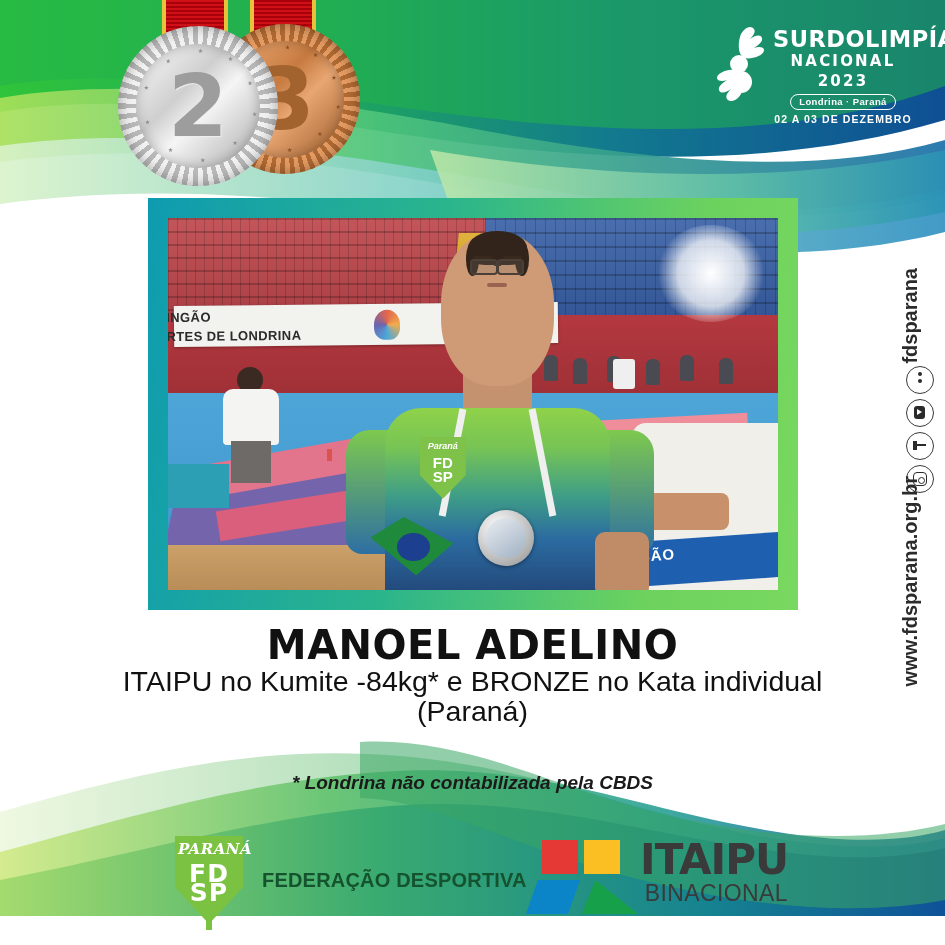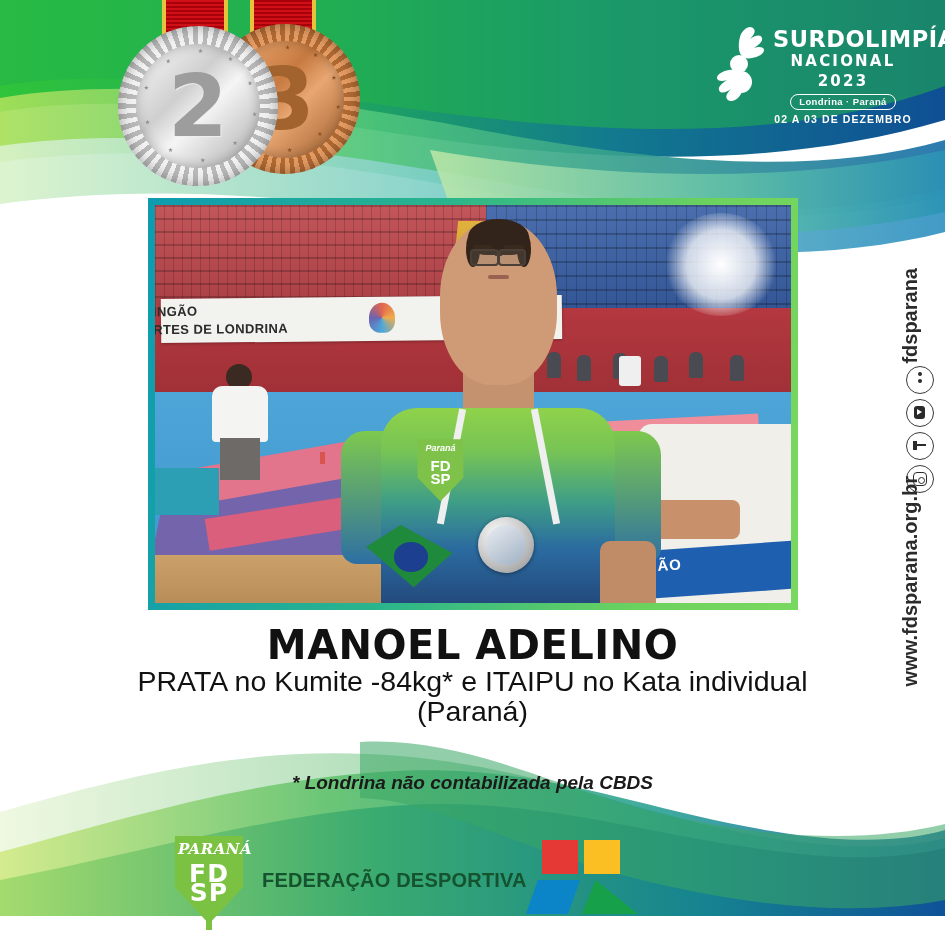--- a/index.html
+++ b/index.html
@@ -48,21 +48,21 @@
   .ev-txt{position:absolute;left:62px;top:6px;width:140px;text-align:center;}
   .ev-title{font-family:"DejaVu Sans",sans-serif;font-weight:bold;font-size:22.5px;letter-spacing:.5px;line-height:1;}
   .ev-sub{font-family:"DejaVu Sans",sans-serif;font-weight:bold;font-size:15px;letter-spacing:2.2px;line-height:1.35;}
   .ev-city{display:inline-block;margin-top:3px;border:1.6px solid #fff;border-radius:9px;
     padding:0 8px;font-size:9.5px;font-weight:bold;letter-spacing:.4px;line-height:14px;}
   .ev-date{margin-top:3px;font-size:10.5px;font-weight:bold;letter-spacing:1.1px;}
 
   
   .photo-frame{position:absolute;left:148px;top:198px;width:650px;height:412px;
     background:linear-gradient(100deg,#0e9bb0 0%,#2bb58c 42%,#6cd25e 78%,#79d85f 100%);
-    padding:7px;box-sizing:border-box;}
+    padding:20px;box-sizing:border-box;}
   .photo{position:relative;width:100%;height:100%;overflow:hidden;background:#2d3a52;}
 
   .ph{position:absolute;}
   .seat-red{left:0;top:0;width:58%;height:27%;
     background:
       repeating-linear-gradient(to right,rgba(0,0,0,.16) 0 1px,transparent 1px 9px),
       repeating-linear-gradient(to bottom,rgba(0,0,0,.20) 0 2px,transparent 2px 13px),
       linear-gradient(to bottom,#c2565a,#a93e44);}
   .seat-blue{left:52%;top:0;width:48%;height:33%;
       background:
@@ -412,21 +412,21 @@
         <div class="medal-sm">
             <div class="mi"></div>
           </div>
       </div>
 
     </div>
   </div>
 
   <div class="athlete-name">MANOEL ADELINO</div>
   <div class="achievement">
-    <div>PRATA no Kumite -84kg* e ITAIPU no Kata individual</div>
+    <div>ITAIPU no Kumite -84kg* e BRONZE no Kata individual</div>
     <div>(Paraná)</div>
   </div>
   <div class="footnote">* Londrina não contabilizada pela CBDS</div>
 
   <div class="rail">
     <div class="vt handle">fdsparana</div>
 
     <div class="icons">
       <div class="sicon">
         <div class="tk-a"></div>
@@ -464,16 +464,20 @@
       </div>
     </div>
 
     <div class="itaipu">
       <div class="ita-mark">
         <div class="ita-red"></div>
           <div class="ita-yel"></div>
         <div class="ita-blue"></div>
           <div class="ita-grn"></div>
       </div>
+      <div class="ita-words">
+        <div class="ita-name">ITAIPU</div>
+        <div class="ita-sub">BINACIONAL</div>
+      </div>
     </div>
 
   </div>
 </div>
 
 </body></html>

